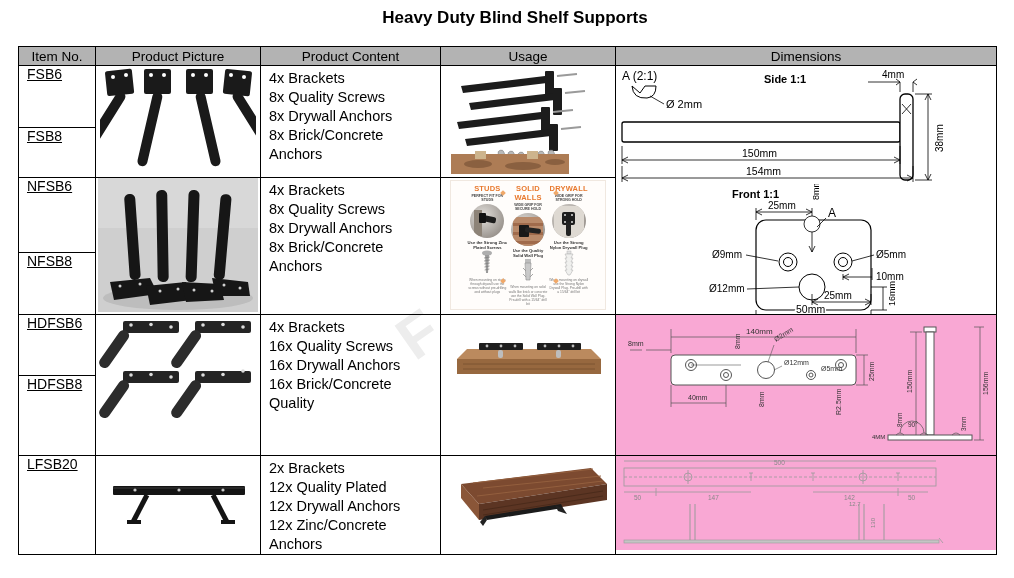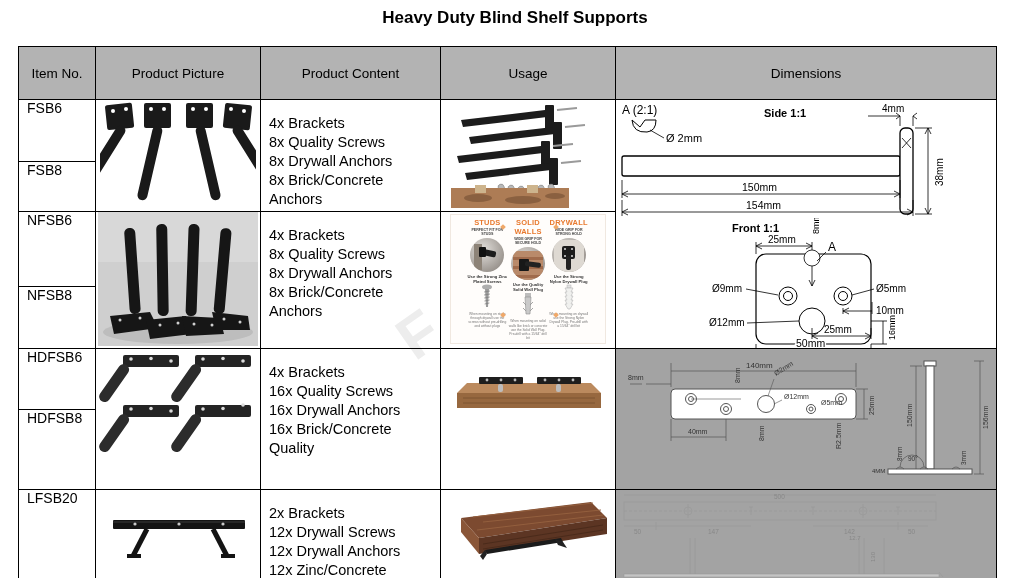--- a/index.html
+++ b/index.html
@@ -3,27 +3,27 @@
 <meta charset="utf-8">
 <style>
   html,body{margin:0;padding:0;background:#fff;}
   #stage{position:relative;width:1014px;height:578px;background:#fff;
          font-family:"Liberation Sans", sans-serif;color:#000;overflow:hidden;}
   #title{position:absolute;top:8px;left:8px;width:100%;text-align:center;
          font-size:17px;font-weight:bold;}
   table.spec{position:absolute;left:18px;top:46px;width:978px;
              border-collapse:collapse;table-layout:fixed;}
   .spec th{background:#b3b3b3;font-weight:normal;font-size:13.5px;
-           border:1.5px solid #000;padding:18px 0;height:16px;margin-top:21px;}
+           border:1.5px solid #000;padding:1px 0;height:16px;margin-top:21px;}
   .spec td{border:1.5px solid #000;vertical-align:top;padding:0;overflow:hidden;}
   td.item{font-size:14px;}
-  td.item .iwrap{display:flex;align-items:center;height:100%;padding-left:8px;}
-  td.content{font-size:14.5px;line-height:19px;padding:14px 2px 0 8px;}
+  td.item .iwrap{display:flex;align-items:center;height:100%;padding-left:8px;text-decoration:underline;}
+  td.content{font-size:14.5px;line-height:19px;padding:3px 2px 0 8px;}
   .imgbox{display:flex;align-items:flex-start;justify-content:center;width:100%;height:100%;}
-  .dimbox{position:relative;width:100%;height:100%;background:#a3a3a3;}
+  .dimbox{position:relative;width:100%;height:100%;background:#f9a8d4;}
   svg text{font-family:"Liberation Sans", sans-serif;}
   
   .info{width:156px;height:130px;margin:2px auto 0 auto;background:#fffdfb;
         border:1px solid #f0e8e0;display:flex;justify-content:space-between;
         padding:3px 16px;box-sizing:border-box;position:relative;}
   .icol{width:48px;display:flex;flex-direction:column;align-items:center;text-align:center;}
   .ititle{color:#e8792e;font-weight:bold;font-size:7.5px;letter-spacing:.2px;}
   .isub{font-size:3.6px;font-weight:bold;color:#444;margin-top:1px;min-height:8px;}
   .icircle{width:34px;height:34px;border-radius:50%;margin-top:2px;
            background:radial-gradient(circle at 38% 35%, #e3e0dc, #9a948e 75%);
@@ -579,21 +579,21 @@
               <line x1="48" y1="39" x2="34" y2="66"></line>
                   <line x1="114" y1="39" x2="128" y2="66"></line>
             </g>
             <rect x="28" y="64" width="14" height="4" fill="#141414"></rect>
             <rect x="122" y="64" width="14" height="4" fill="#141414"></rect>
           </svg>
         </div>
           </td>
       <td class="content">
         <div>2x Brackets</div>
-        <div>12x Drywall Screws</div>
+        <div>12x Quality Plated</div>
         <div>12x Drywall Anchors</div>
         <div>12x Zinc/Concrete Anchors</div>
           </td>
       <td>
         <div class="imgbox">
           <svg width="170" height="90" viewBox="0 0 170 90">
             <polygon points="18,28 148,12 164,28 36,48" fill="#7c4a30"></polygon>
             <g stroke="#5f3односно220" stroke-width="0"></g>
             <g stroke="#9360423" stroke-width="0"></g>
             <g stroke="#935f3e" stroke-width="1">

